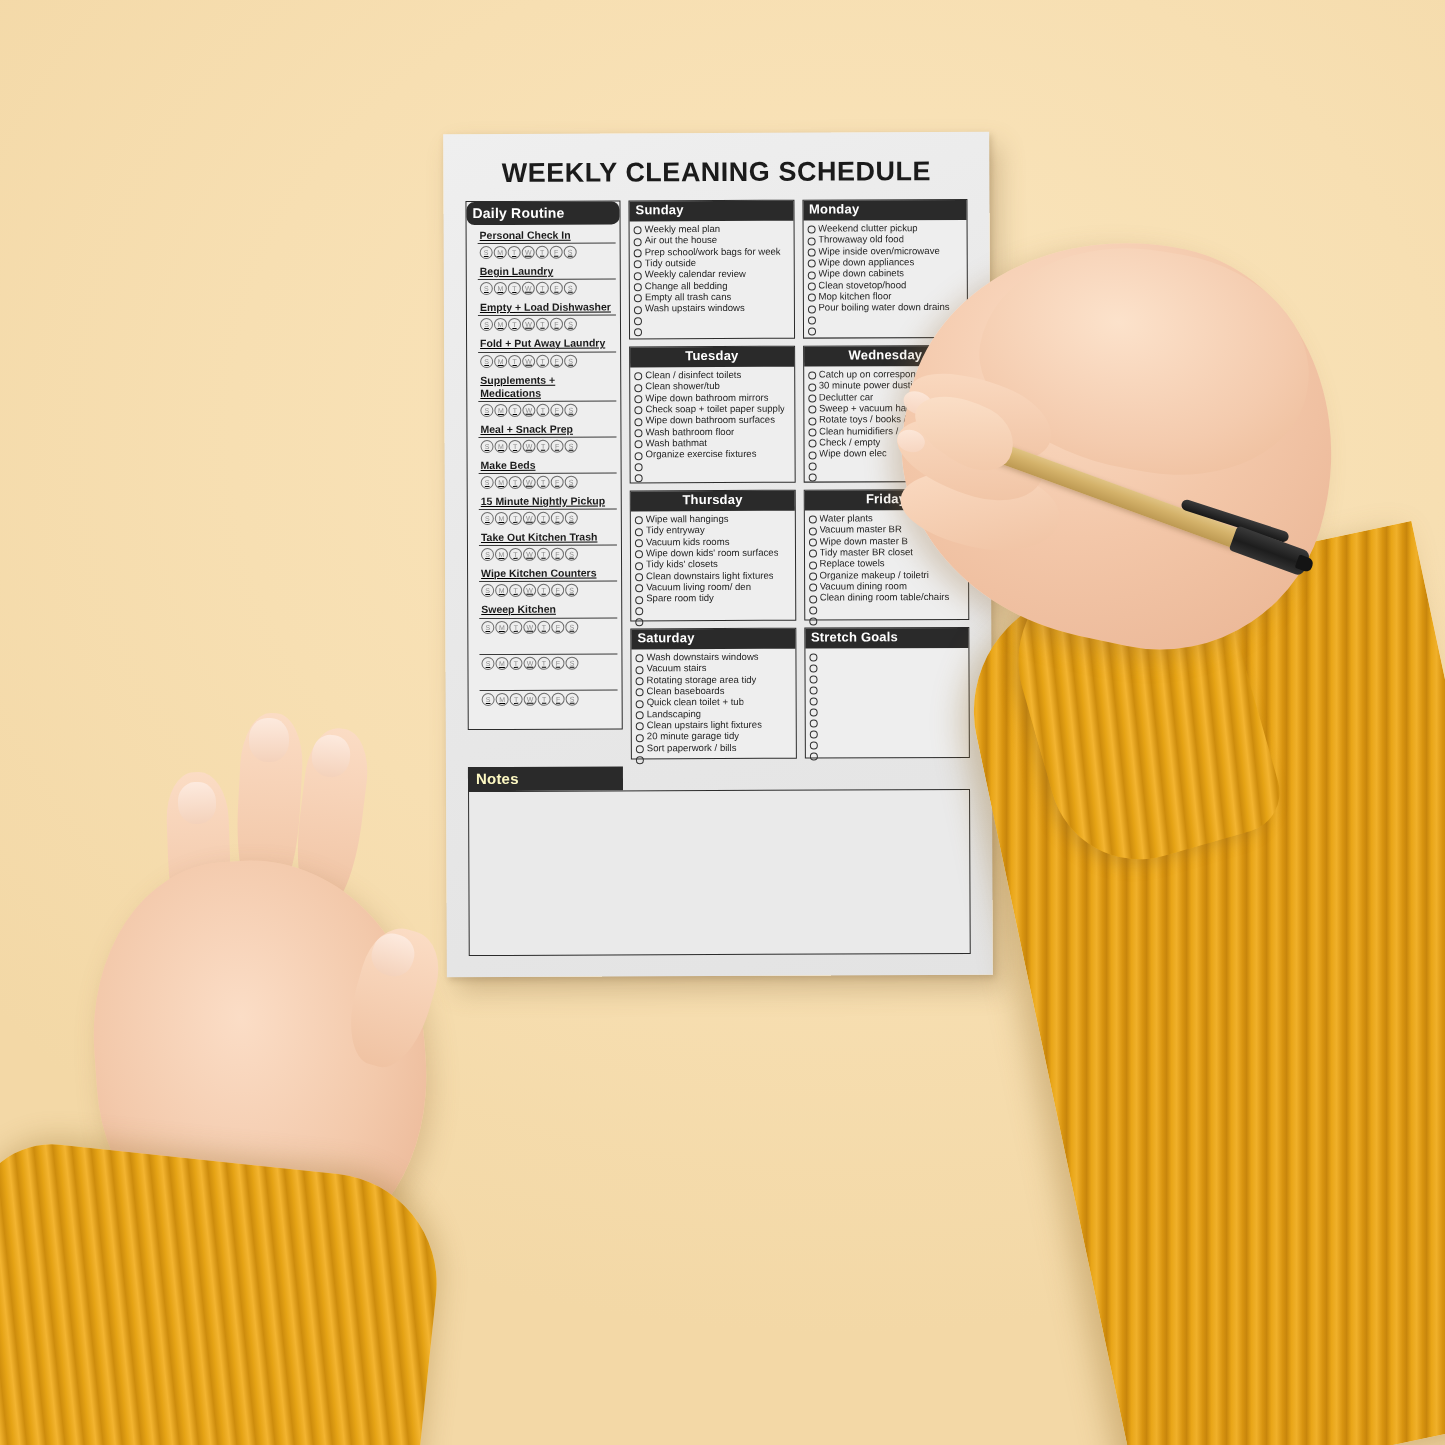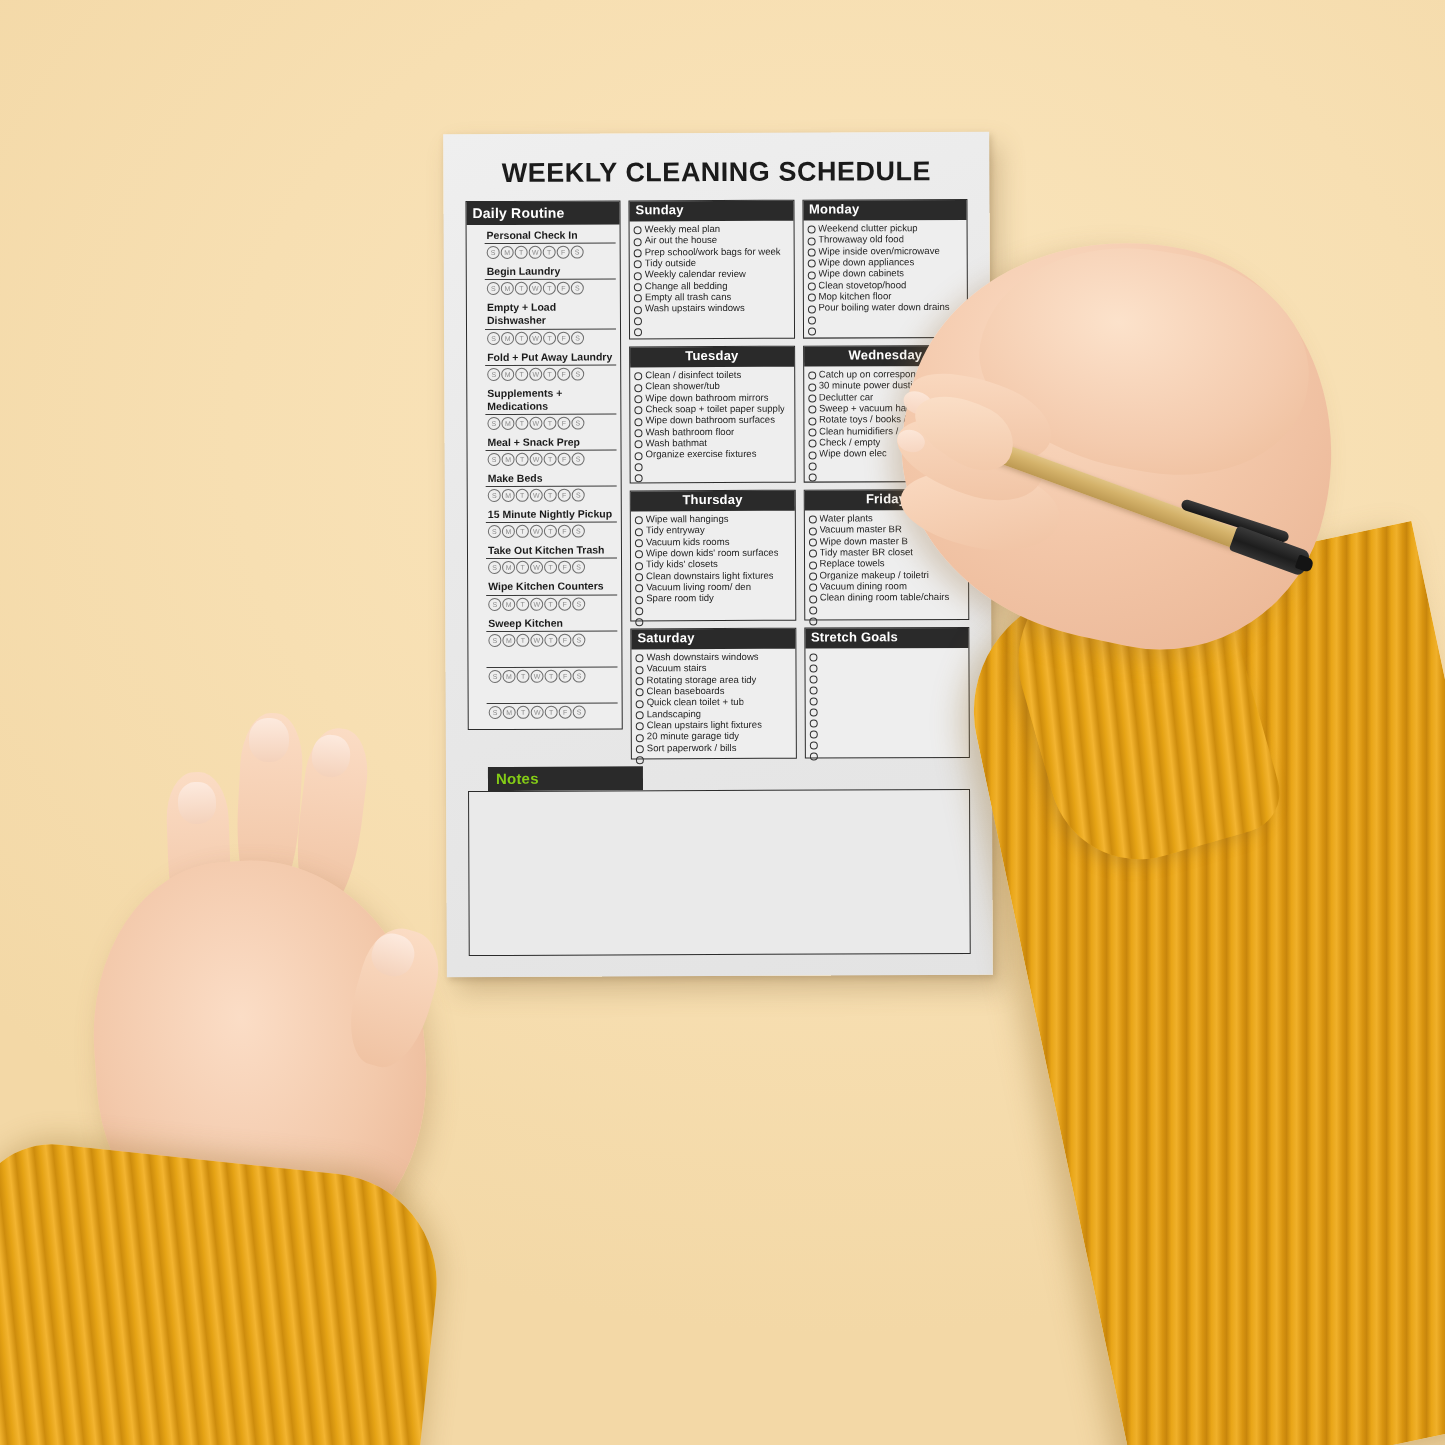--- a/index.html
+++ b/index.html
@@ -34,22 +34,22 @@
     border:1.4px solid #2b2b2b;background:#eeeeee;box-sizing:border-box;
     display:flex;flex-direction:column;
   }
   .box-hd{
     background:#2a2a2a;color:#fff;font-weight:bold;font-size:13px;
     padding:2px 6px 3px 6px;letter-spacing:.2px;line-height:1.15;
   }
   .box-bd{padding:3px 4px 4px 4px;flex:1;}
   
   .dr-box{height:529px;}
-  .dr-hd{font-size:14px;padding:3px 6px 4px 6px;}
-  .dr-item{margin:0 0 2px 14px;}
+  .dr-hd{font-size:14px;padding:3px 6px 4px 6px;border-radius:8px;}
+  .dr-item{margin:0 0 2px 7px;text-decoration:underline;}
   .dr-label{
     font-size:10.5px;font-weight:bold;color:#1b1b1b;line-height:1.25;
     border-bottom:1.2px solid #3a3a3a;padding:1px 2px 1px 2px;min-height:13px;
   }
   .dr-days{display:flex;gap:1px;padding:2px 2px 3px 2px;}
   .daycircle{
     width:13px;height:13px;border:1.1px solid #6d6d6d;border-radius:50%;
     font-size:7px;color:#8a8a8a;display:flex;align-items:center;justify-content:center;
     box-sizing:border-box;line-height:1;
   }
@@ -64,22 +64,22 @@
     font-size:9.6px;color:#1e1e1e;white-space:nowrap;overflow:hidden;
     font-family:"Liberation Sans",sans-serif;
   }
   .r1 .box{height:139px;}
   .r2 .box{height:137px;text-align:center;}
   .r3 .box{height:131px;text-align:center;}
   .r4 .box{height:131px;}
   
   .notes-wrap{margin-top:7px;position:relative;}
   .notes-hd{
-    background:#2a2a2a;color:#84cc16;font-weight:bold;font-size:15px;
-    padding:3px 0 4px 8px;width:155px;box-sizing:border-box;letter-spacing:.2px;margin-left:20px;
+    background:#2a2a2a;color:#fef9c3;font-weight:bold;font-size:15px;
+    padding:3px 0 4px 8px;width:155px;box-sizing:border-box;letter-spacing:.2px;
   }
   .notes-body{
     border:1.4px solid #2b2b2b;background:#eaeaea;height:165px;box-sizing:border-box;
   }
   
   .sleeve-r{
     position:absolute;left:1040px;top:560px;width:470px;height:900px;
     background:
       repeating-linear-gradient(102deg,
         #e9a618 0px,#f0b02a 5px,#d89410 11px,#c8860c 15px,#e9a618 20px),

